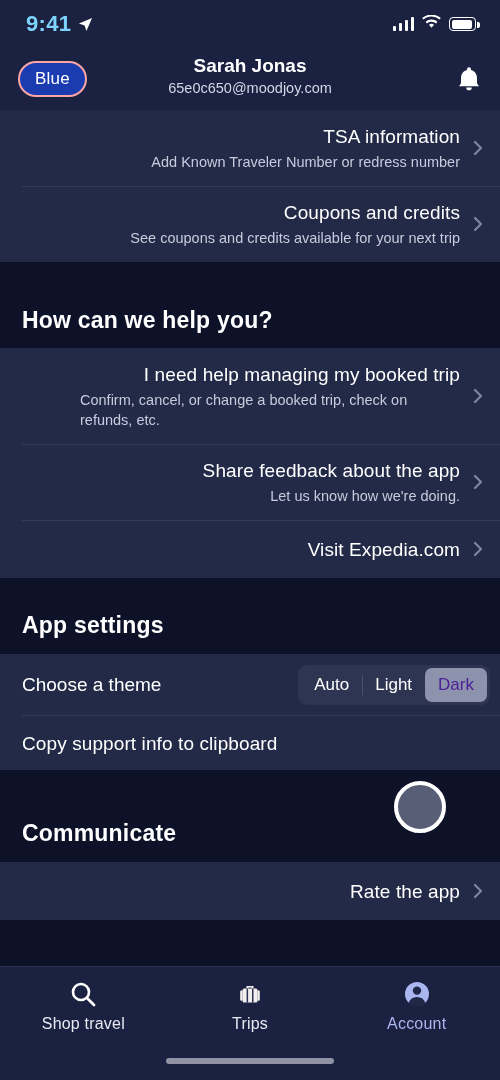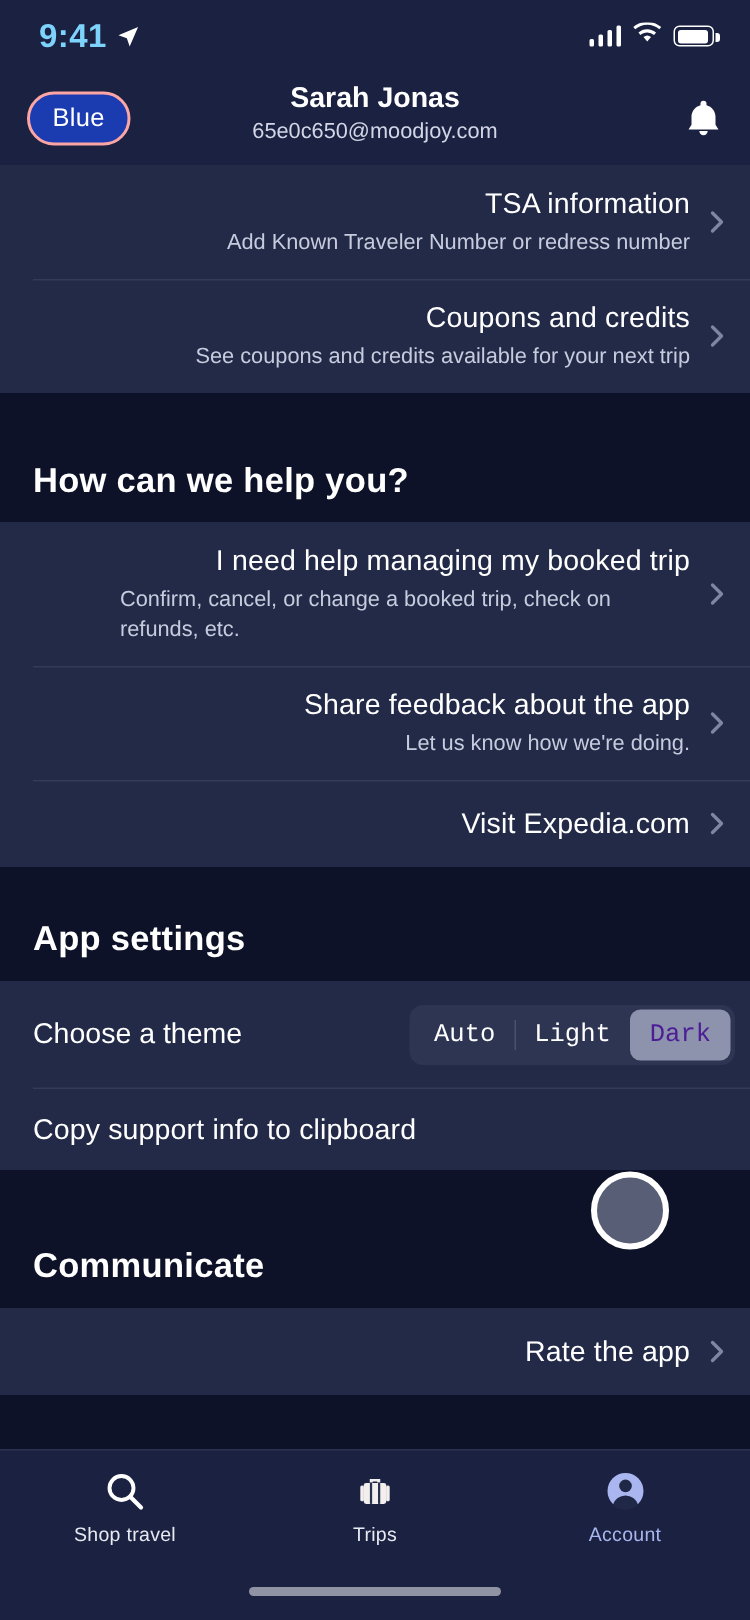--- a/index.html
+++ b/index.html
@@ -72,30 +72,30 @@
   }
   .chev svg { display:block; }
 
   .section-head {
     color:#ffffff; font-size:23px; font-weight:bold; letter-spacing:.2px;
   }
 
   
   .theme-row {
     background:#232a47; position:relative;
-    height:72px; display:flex; align-items:center;
+    height:62px; display:flex; align-items:center;
     padding:0 10px 0 22px;
   }
   .theme-row::after{
     content:""; position:absolute; left:22px; right:0; bottom:0; height:1px; background:#343b59;
   }
   .theme-label { color:#ffffff; font-size:19px; }
   .segmented {
     margin-left:auto; display:flex; align-items:flex-end;
-    background:#2e3553; border-radius:9px; padding:3px; height:40px;font-family:Liberation Mono, monospace;
+    background:#2e3553; border-radius:9px; padding:3px; height:40px;
   }
   .seg {
     color:#ffffff; font-size:17px; padding:0 13px; height:34px;
     display:flex; align-items:center; justify-content:center; border-radius:7px;
     position:relative;
   }
   .seg.sep::before {
     content:""; position:absolute; left:0; top:7px; bottom:7px; width:1px; background:#4a5170;
   }
   .seg.active { background:#8d92ad; color:#4c1d95; }
@@ -114,21 +114,21 @@
   }
 
   
   .tabbar {
     position:absolute; left:0; right:0; bottom:0; height:114px;
     background:#1b2140; border-top:1px solid #2b3252;
   }
   .tabs { display:flex; height:80px; }
   .tab { flex:1; display:flex; flex-direction:column; align-items:center; justify-content:flex-start;
     padding-top:12px; gap:6px; }
-  .tab-label { font-size:13px; color:#e8eaf2; letter-spacing:.2px; }
+  .tab-label { font-size:16px; color:#e8eaf2; letter-spacing:.2px; }
   .tab.active .tab-label { color:#aab6ef; }
   .tab-ico { height:30px; display:flex; align-items:center; justify-content:center; }
   .homebar {
     position:absolute; bottom:16px; left:50%; transform:translateX(-50%);
     width:168px; height:6px; border-radius:3px; background:#8f93a3;
   }
 </style>
 </head>
 <body>
 

